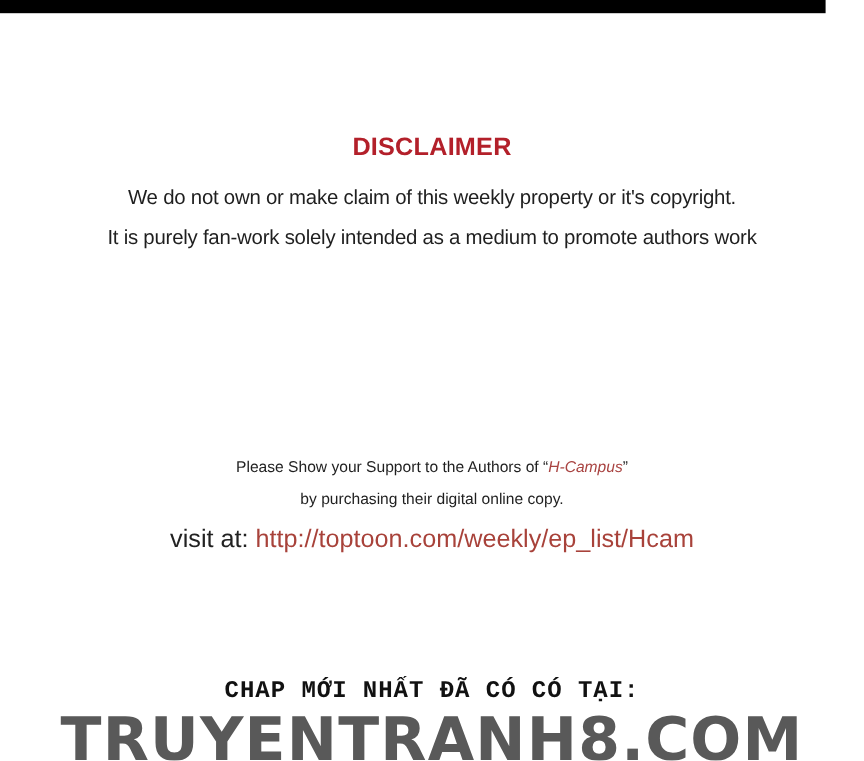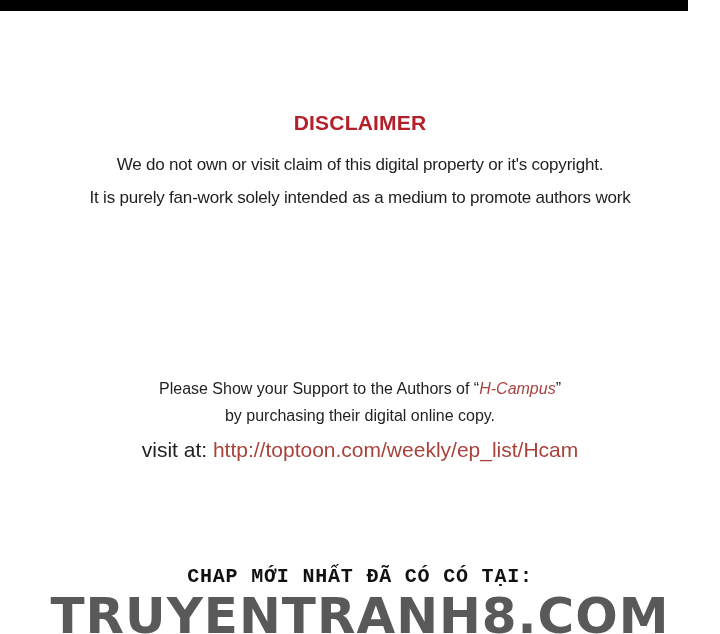--- a/index.html
+++ b/index.html
@@ -38,21 +38,21 @@
   .body-text {
     top: 149px;
     font-size: 17px;
     line-height: 32.5px;
     letter-spacing: -0.2px;
     color: #1f1f1f;
   }
   .italic { font-style: italic; }
   .support {
     top: 375px;
-    font-size: 16px;
+    font-size: 13px;
     line-height: 27px;
     color: #1f1f1f;
   }
   .series {
     color: #a94442;
     font-style: italic;
   }
   .visit {
     top: 438px;
     font-size: 21px;
@@ -82,21 +82,21 @@
 </head>
 <body>
 
 <div class="page">
 
   <div class="topbar"></div>
 
   <div class="centered title">DISCLAIMER</div>
 
   <div class="centered body-text">
-    <div>We do not own or visit claim of this digital property or it's copyright.</div>
+    <div>We do not own or make claim of this weekly property or it's copyright.</div>
     <div>It is purely fan-work solely intended as a medium to promote authors work</div>
   </div>
 
   <div class="centered support">
     <div><span>Please Show your Support to the Authors of “</span><span class="series">H-Campus</span><span>”</span></div>
     <div>by purchasing their digital online copy.</div>
   </div>
 
   <div class="centered visit"><span>visit at: </span><span class="url">http://toptoon.com/weekly/ep_list/Hcam</span></div>
 

